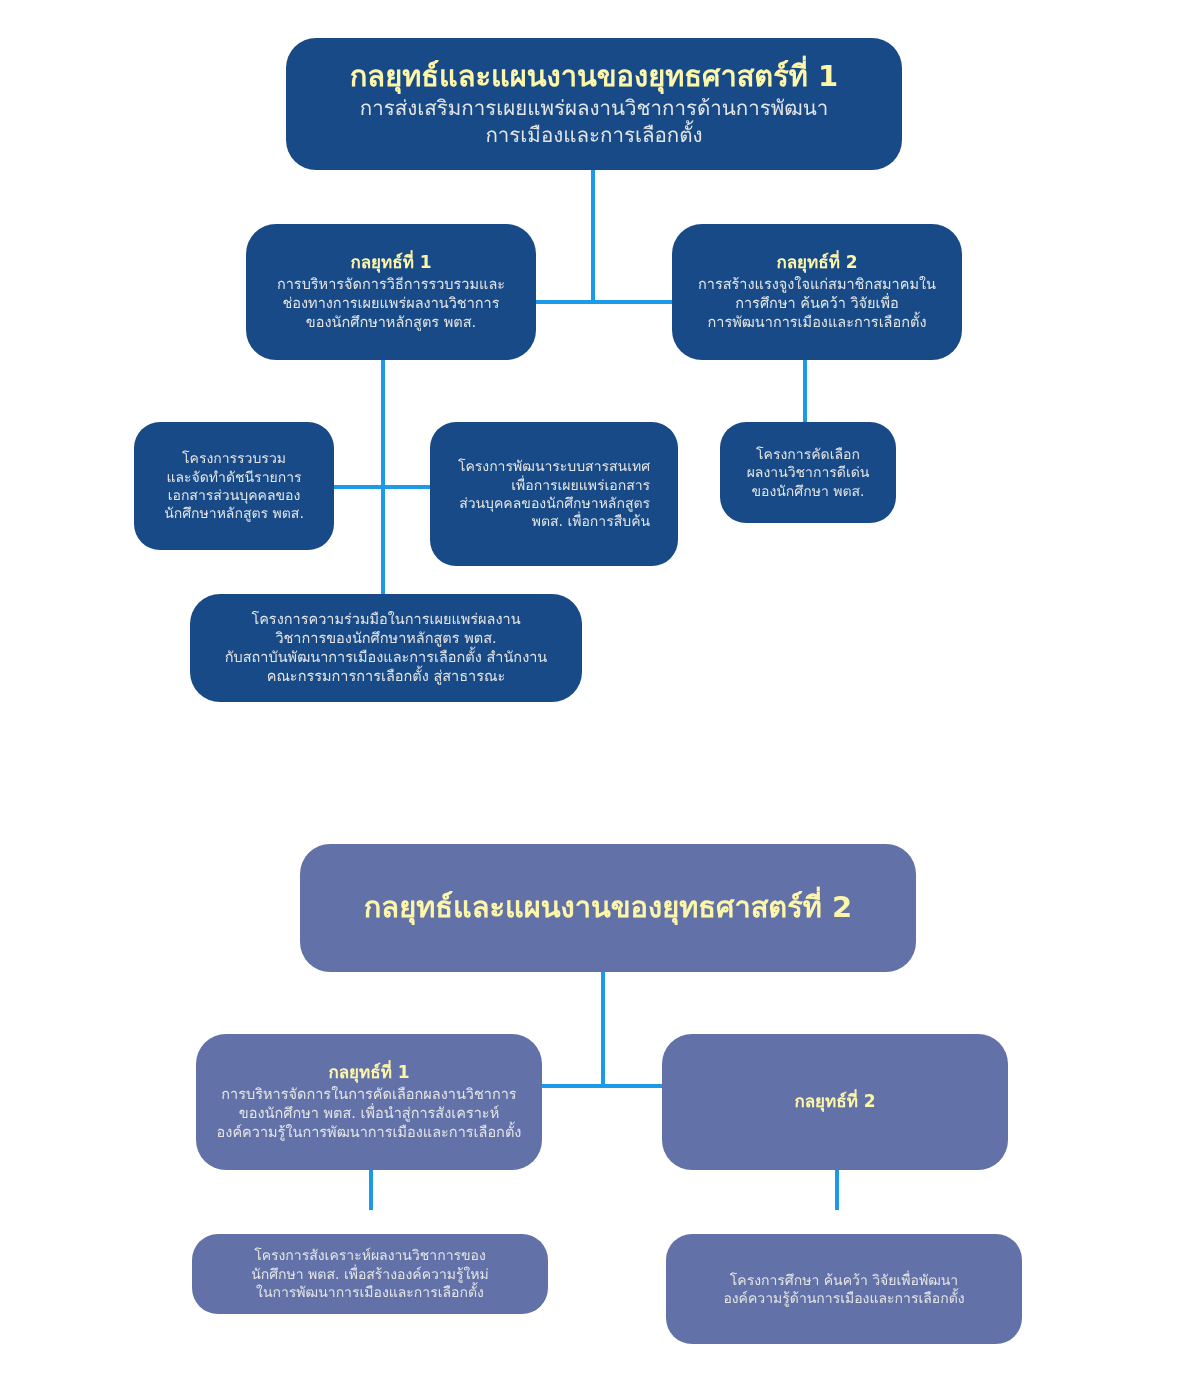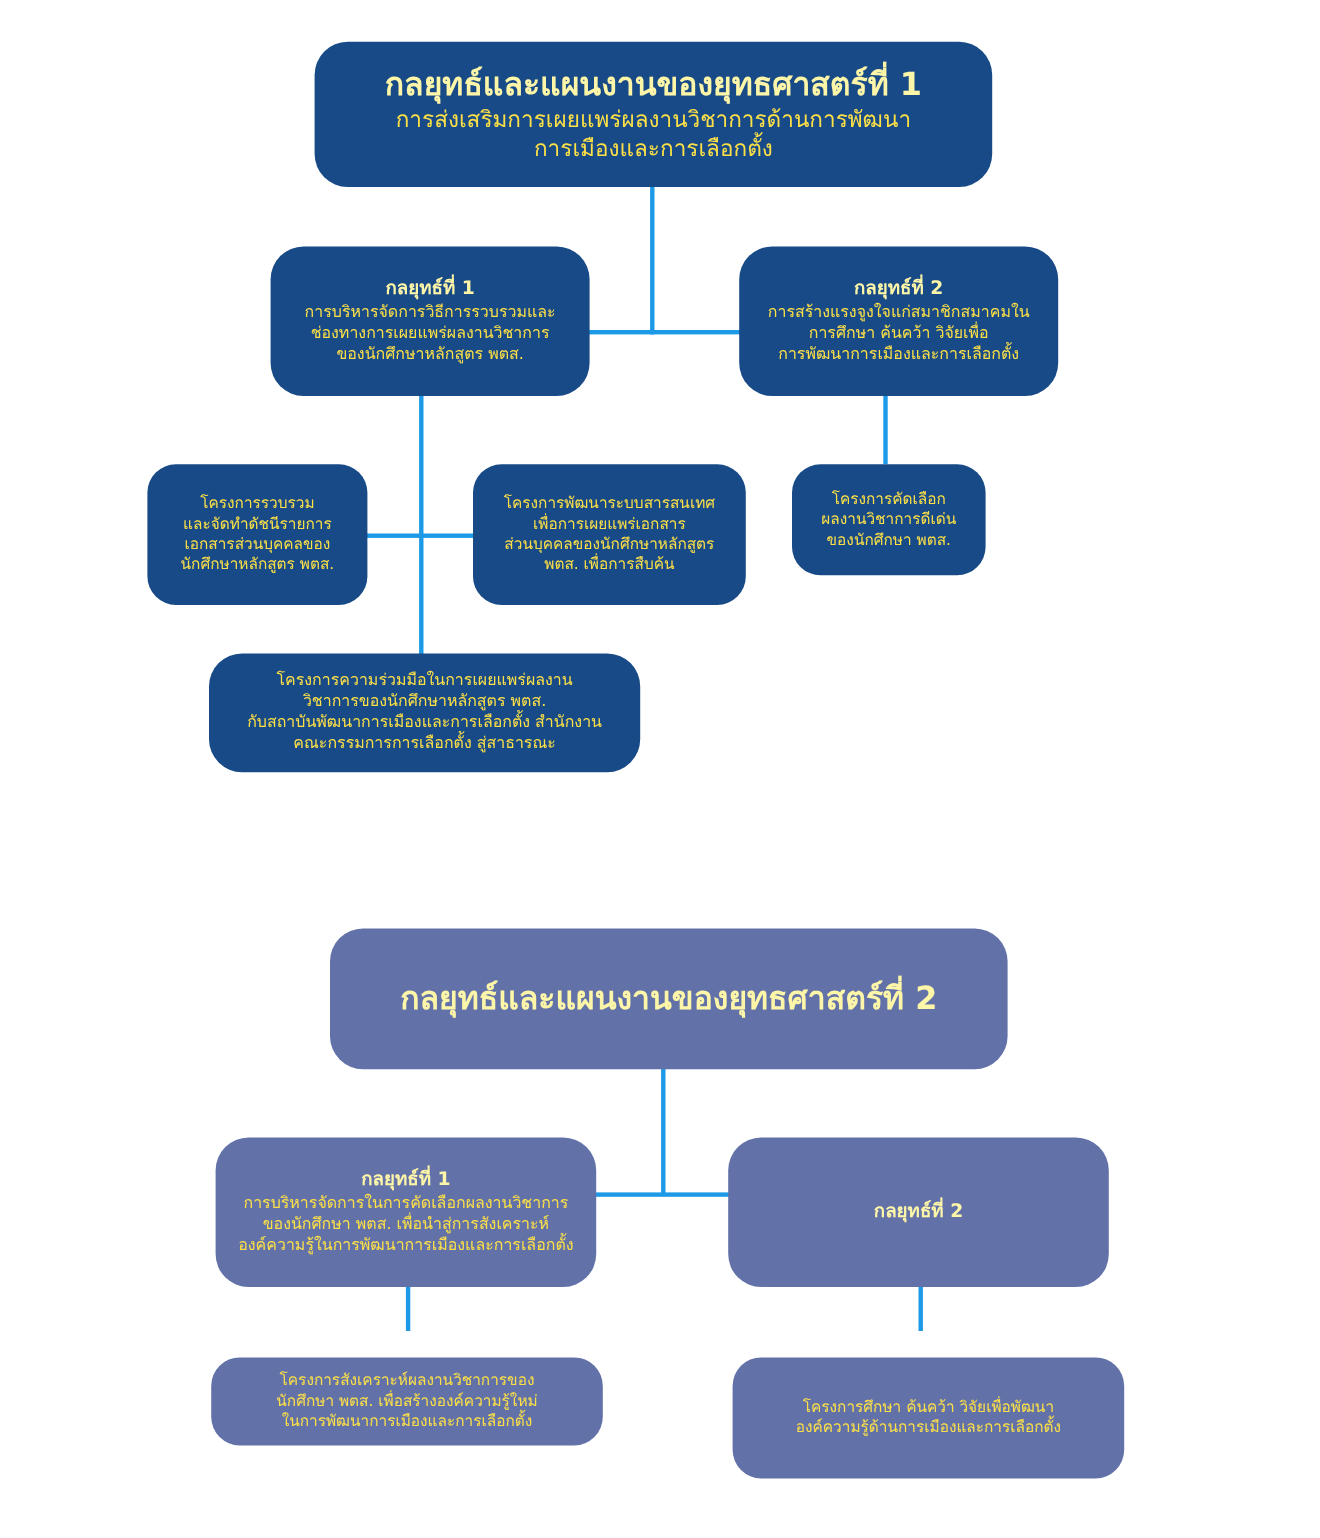--- a/index.html
+++ b/index.html
@@ -38,21 +38,21 @@
     padding: 12px 14px;
   }
   .node .title {
     font-weight: bold;
     color: #fdf6a8;
     line-height: 1.2;
     margin-bottom: 2px;
     white-space: pre-line;
   }
   .node .body {
-    color: #fde047;
+    color: #e5e5e5;
     line-height: 1.32;
     white-space: pre-line;
     font-weight: normal;
   }
 
   
   .s1 { background: #174a86; border-radius: 30px; }
   .s1.small { border-radius: 26px; }
 
   
@@ -102,21 +102,21 @@
 การพัฒนาการเมืองและการเลือกตั้ง</div>
   </div>
 
   <div class="node s1 small project-node" style="left:134px; top:422px; width:200px; height:128px;">
     <div class="body">โครงการรวบรวม
 และจัดทำดัชนีรายการ
 เอกสารส่วนบุคคลของ
 นักศึกษาหลักสูตร พตส.</div>
   </div>
 
-  <div class="node s1 small project-node" style="left:430px; top:422px; width:248px; height:128px;">
+  <div class="node s1 small project-node" style="left:430px; top:422px; width:248px; height:144px;text-align:right;">
     <div class="body">โครงการพัฒนาระบบสารสนเทศ
 เพื่อการเผยแพร่เอกสาร
 ส่วนบุคคลของนักศึกษาหลักสูตร
 พตส. เพื่อการสืบค้น</div>
   </div>
 
   <div class="node s1 small project-node" style="left:720px; top:422px; width:176px; height:101px;">
     <div class="body">โครงการคัดเลือก
 ผลงานวิชาการดีเด่น
 ของนักศึกษา พตส.</div>

